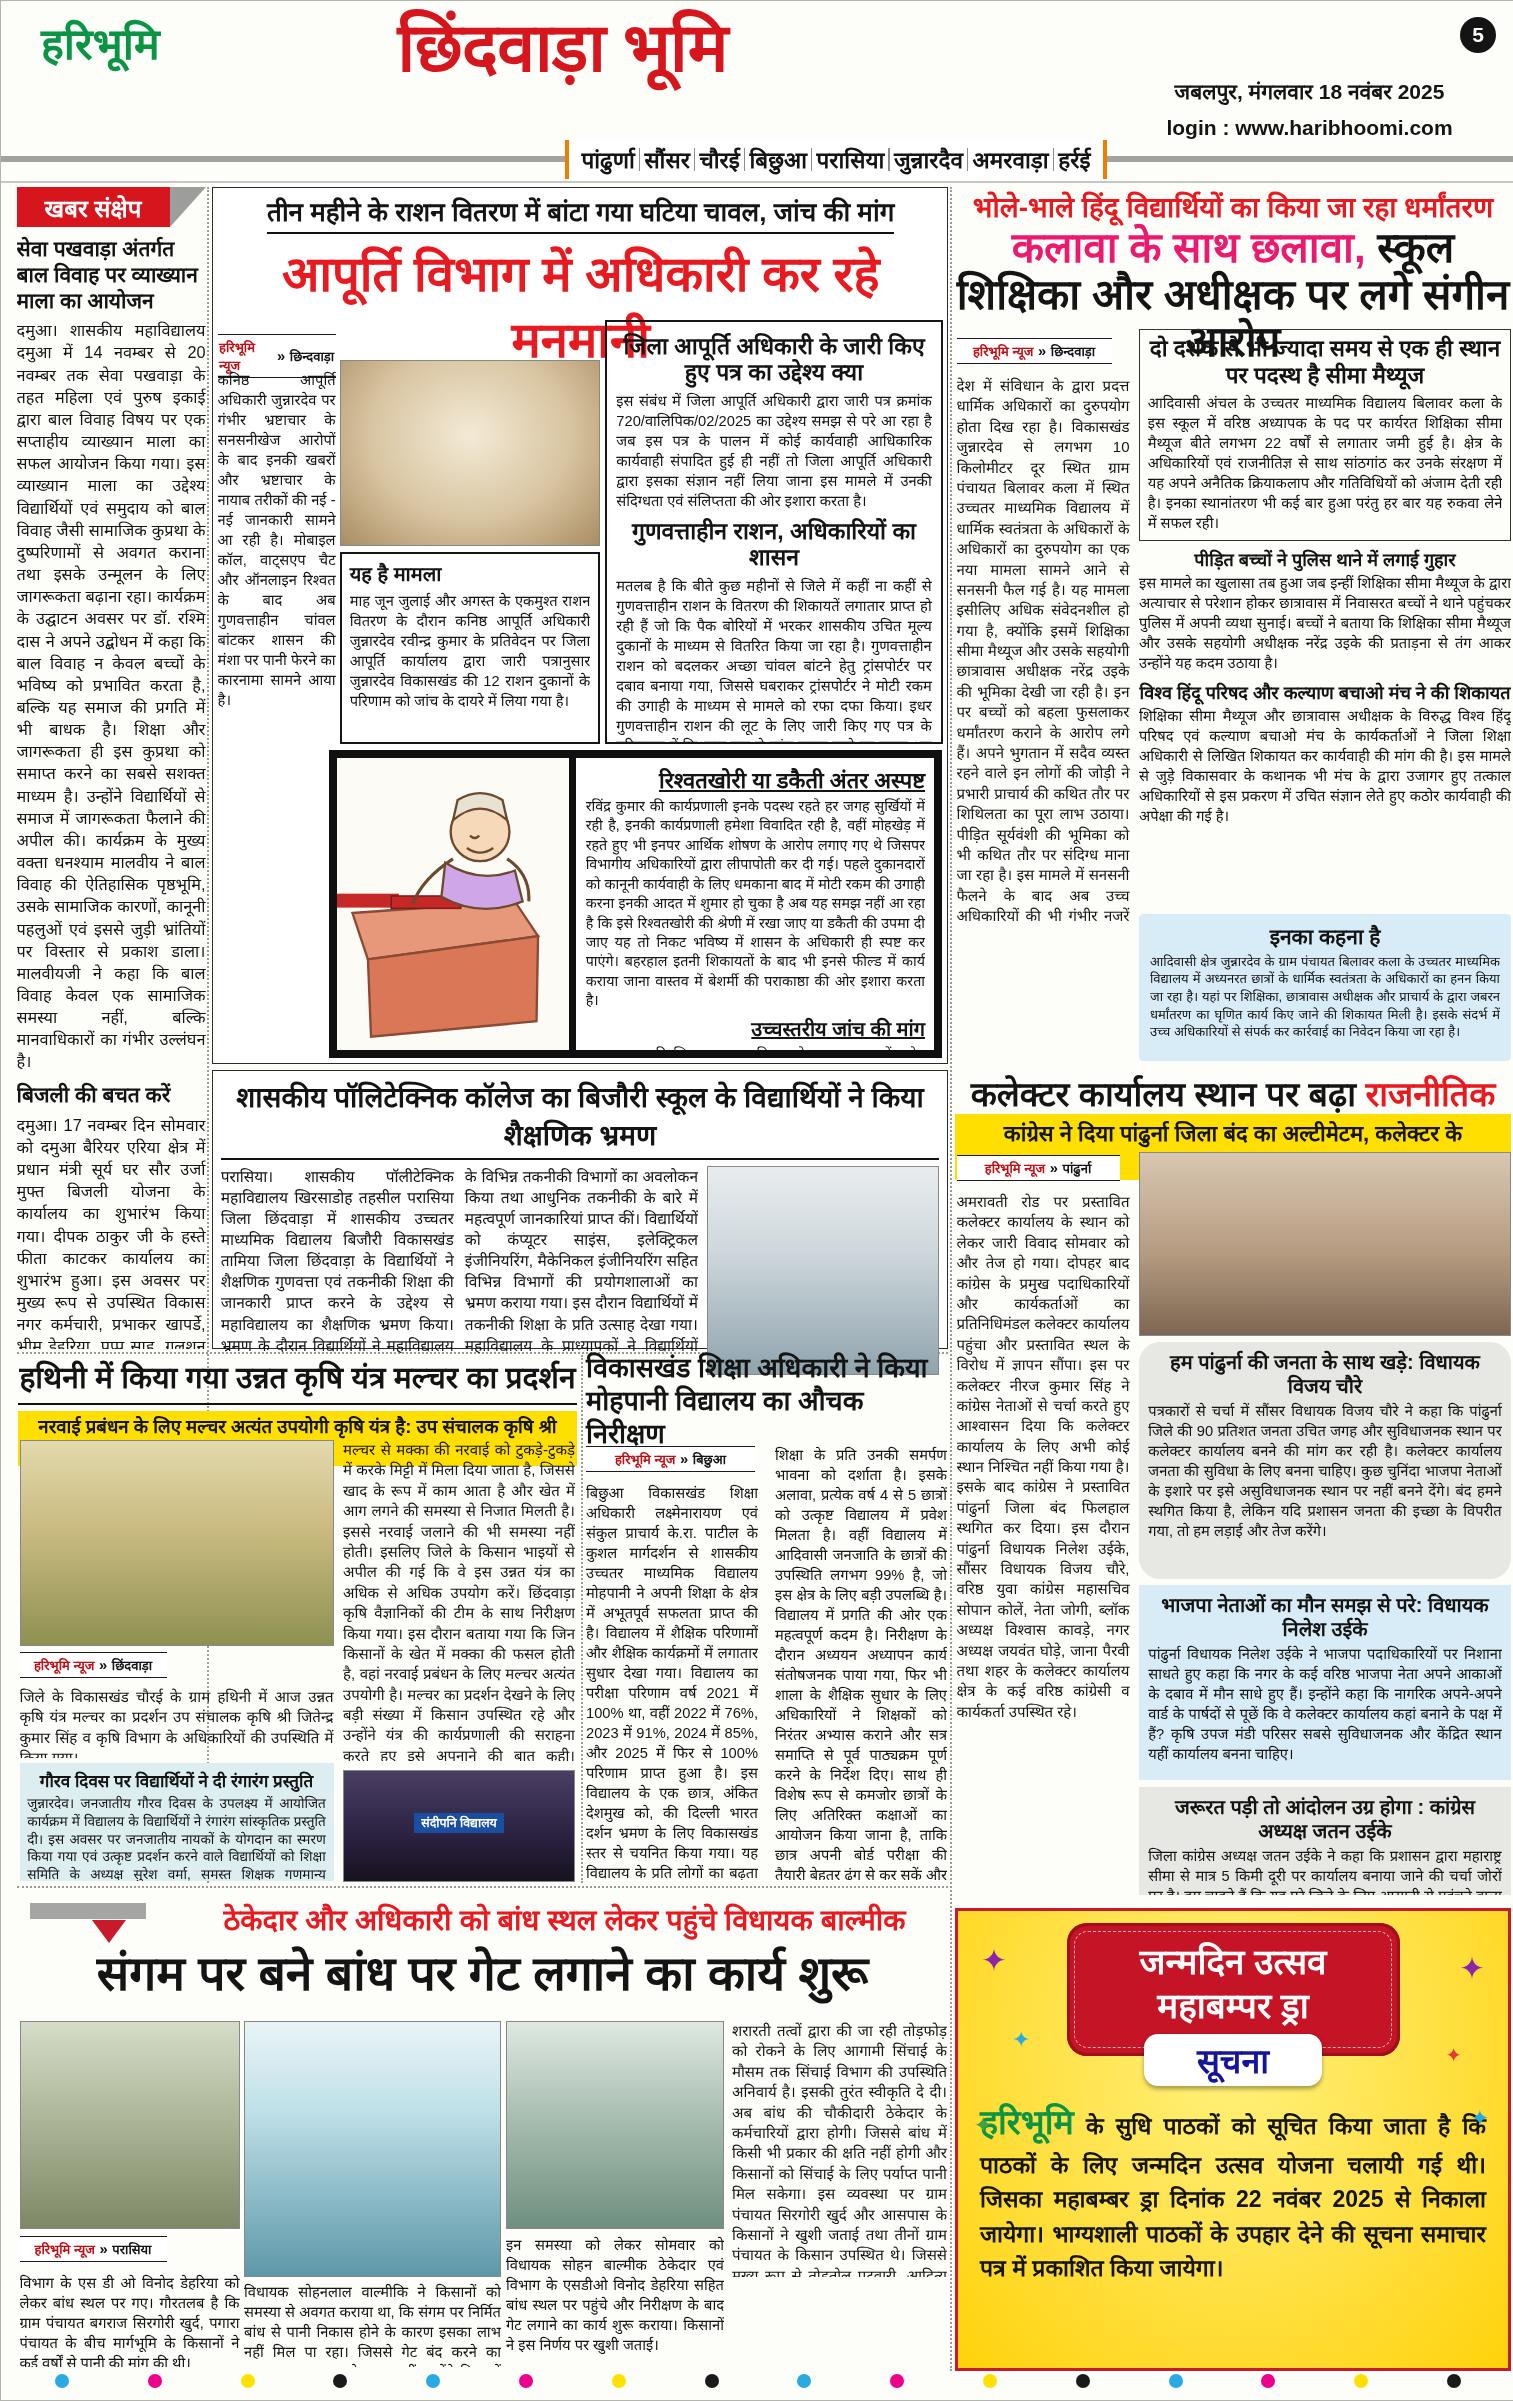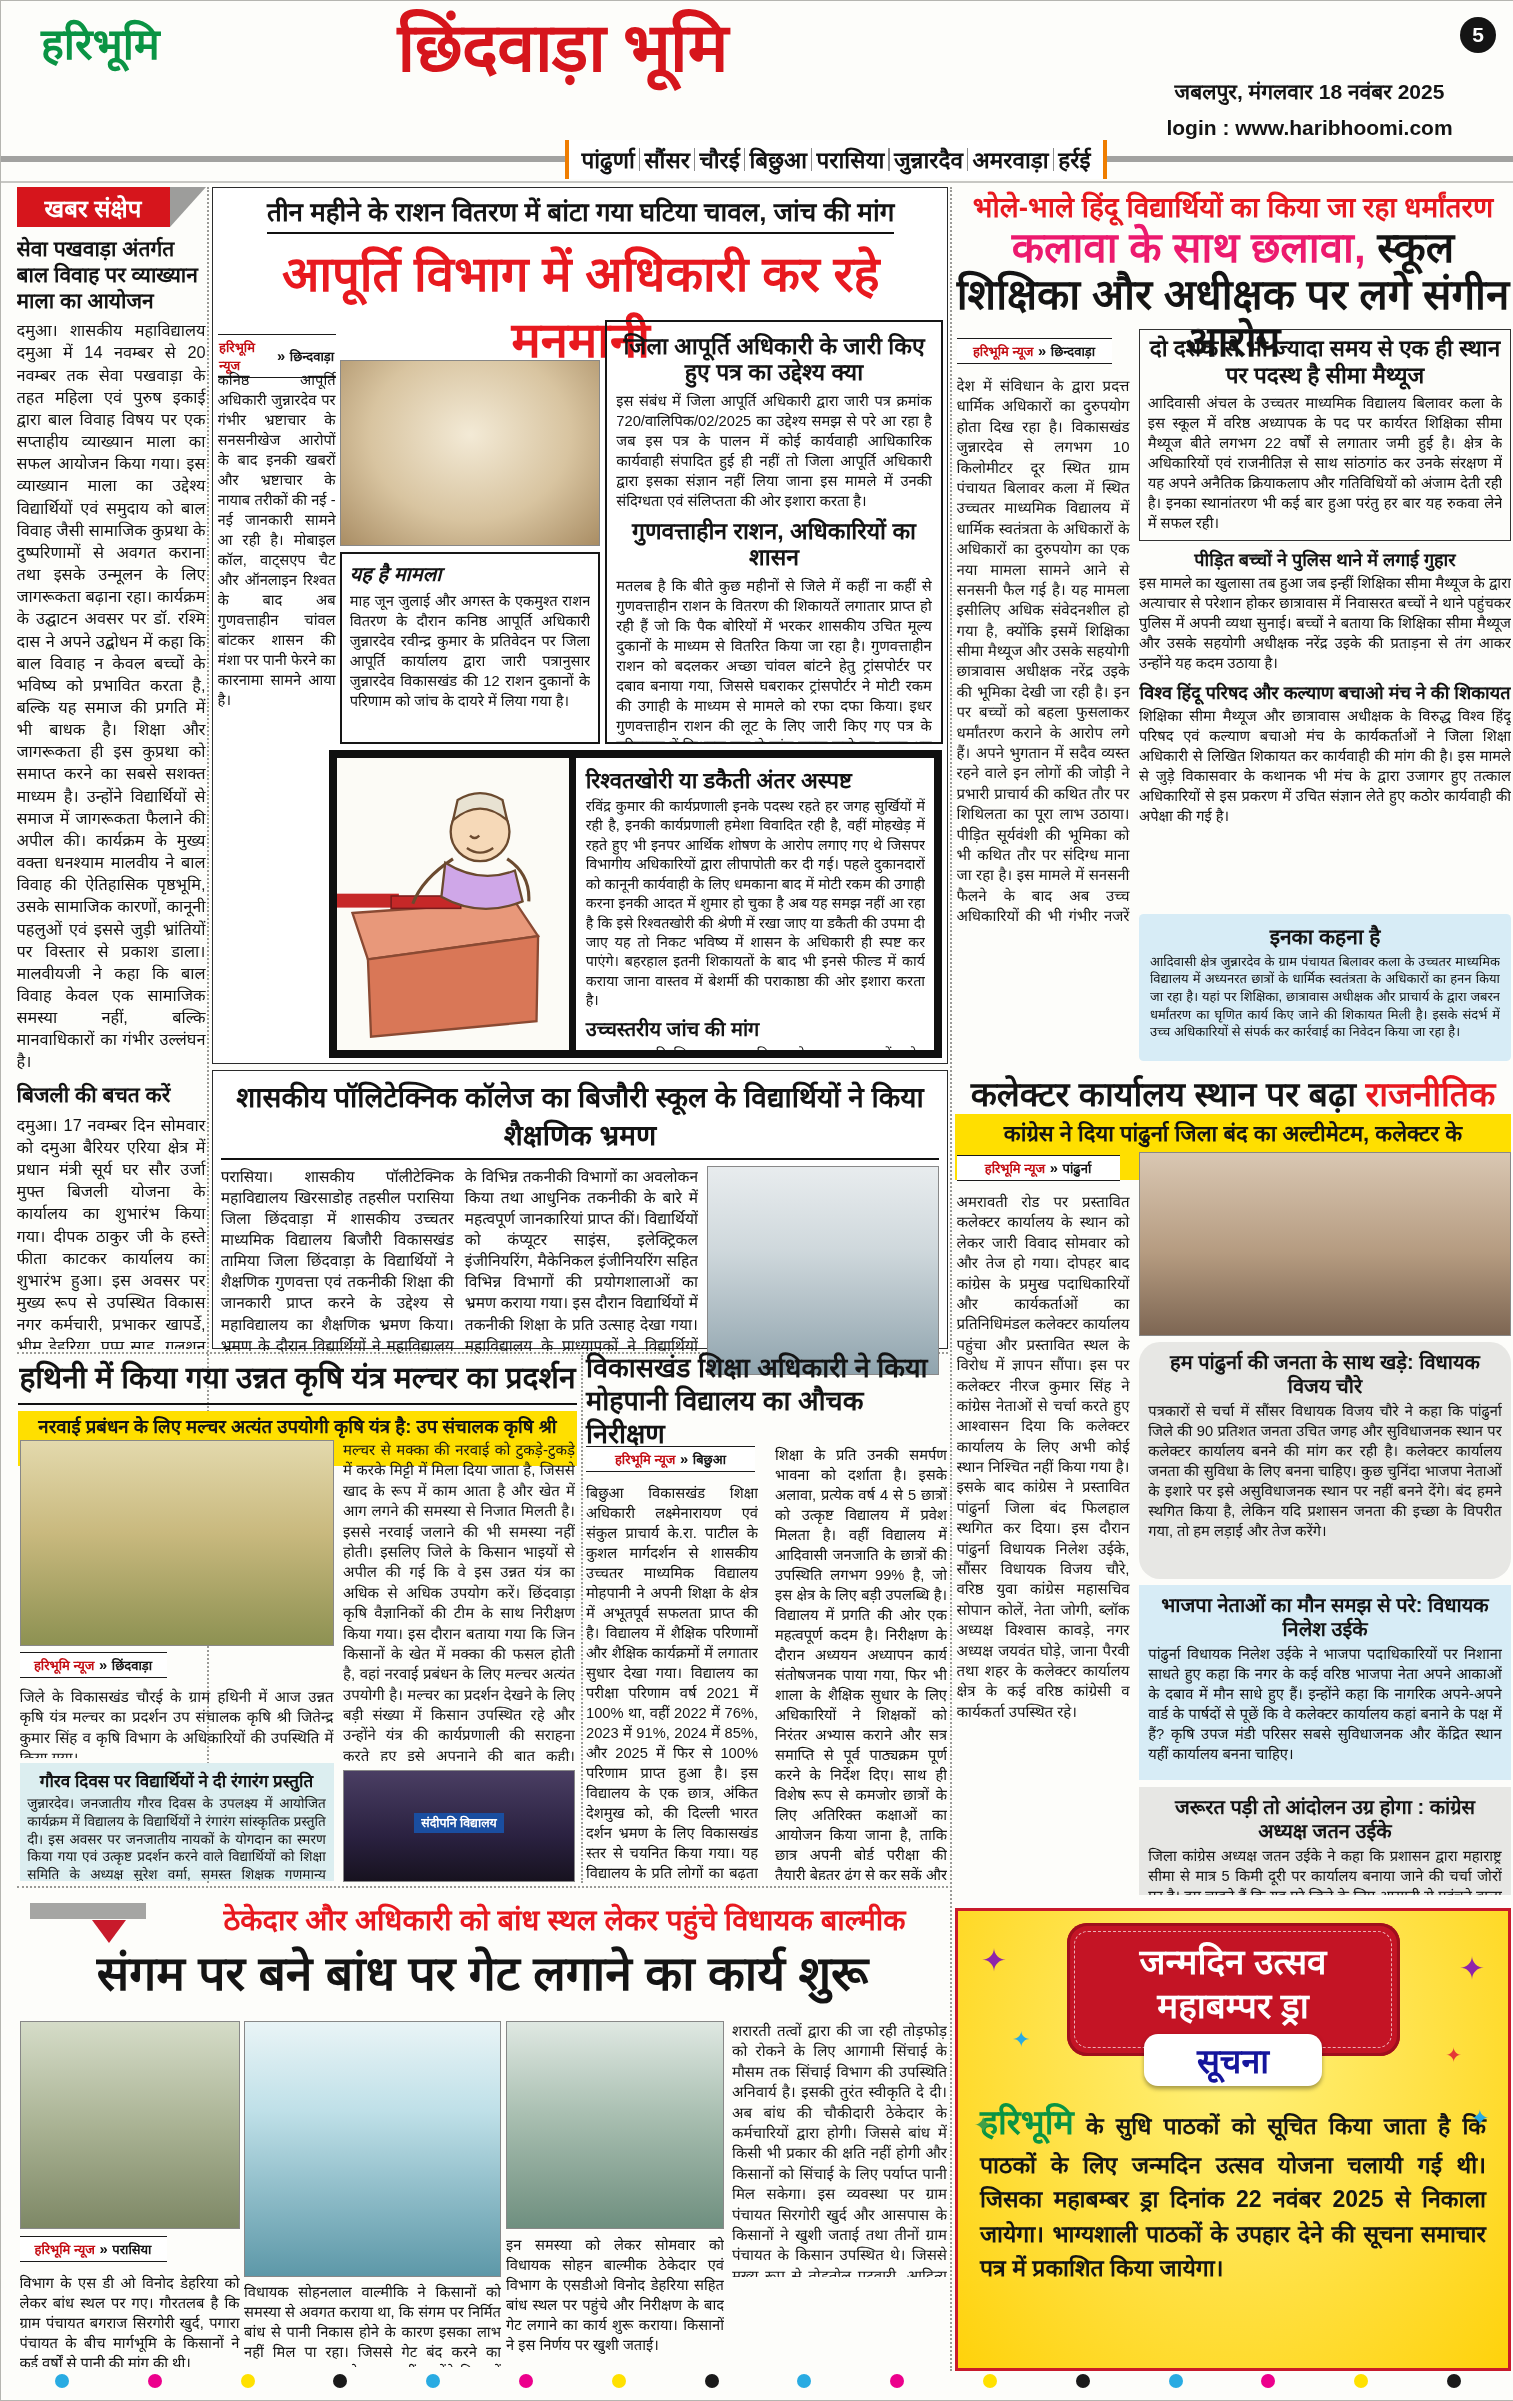--- a/index.html
+++ b/index.html
@@ -37,29 +37,29 @@
 
   
   #lead { position:absolute; left:211px; top:186px; width:736px; height:877px; border:1.5px solid #2b2b2b; background:#fff; }
   #lead-kicker { position:absolute; left:6.2px; top:4.6px; width:723px; text-align:center; }
   #lead-kicker span { display:inline-block; font-size:26px; font-weight:800; border-bottom:2.3px solid #111; padding-bottom:3.9px; }
   #lead-headline { position:absolute; left:6.2px; top:51px; width:723px; text-align:center; font-size:49px; font-weight:800; color:#e8191f; }
   #lead-byline { position:absolute; left:4.6px; top:146px; width:118px; }
   #lead-leftcol { position:absolute; left:4.6px; top:183px; width:118px; height:373px; font-size:14.7px; }
   #lead-photo { left:127px; top:172px; width:260px; height:186px; background:radial-gradient(ellipse at 50% 40%, #f3ead6 0%, #d8c4a0 55%, #a98d64 100%); }
   #lead-casebox { position:absolute; left:127px; top:364px; width:260px; height:192px; border:2.3px solid #161616; padding:6.2px 7.7px; }
-  #lead-casebox h3 { font-size:20px; font-weight:800; margin-bottom:4.6px;font-style:italic; }
+  #lead-casebox h3 { font-size:20px; font-weight:800; margin-bottom:4.6px; }
   #lead-casebox p { font-size:14.7px; }
   #lead-rightbox { position:absolute; left:392px; top:132px; width:338px; height:424px; border:2.3px solid #161616; padding:7.7px 9.3px; overflow:hidden; }
   #lead-rightbox h3 { font-size:23px; font-weight:800; text-align:center; line-height:1.15; margin:3.1px 0 6.2px; }
   #lead-rightbox p { font-size:14.7px; margin-bottom:6.2px; }
   #lead-blackbox { position:absolute; left:116px; top:562px; width:613px; height:308px; background:#101010; padding:7.7px; display:flex; gap:7.7px; }
   #cartoon { width:232px; background:#fcfbf6; position:relative; flex:none; overflow:hidden; }
   #bribe-panel { flex:1; background:#fff; padding:6.2px 9.3px; overflow:hidden; }
-  #bribe-panel h3 { font-size:22px; font-weight:800; text-align:left; margin-bottom:3.1px; }
+  #bribe-panel h3 { font-size:22px; font-weight:800; text-align:right; margin-bottom:3.1px;text-decoration:underline; }
   #bribe-panel .probe-title { font-size:20px; margin-top:4.6px; }
   #bribe-panel p { font-size:14.3px; }
 
   
   #conv { position:absolute; left:954px; top:184px; width:556px; height:877px; }
   #conv-kicker { position:absolute; left:0; top:1.5px; width:556px; text-align:center; font-size:28px; font-weight:800; color:#e8191f; }
   #conv-headline { position:absolute; left:0; top:39px; width:556px; text-align:center; font-size:42px; font-weight:800; line-height:1.12; }
   #conv-headline .pink { color:#ec1a6e; }
   #conv-byline { position:absolute; left:1.5px; top:153px; width:155px; }
   #conv-leftcol { position:absolute; left:1.5px; top:191px; width:173px; height:547px; font-size:15px; }

